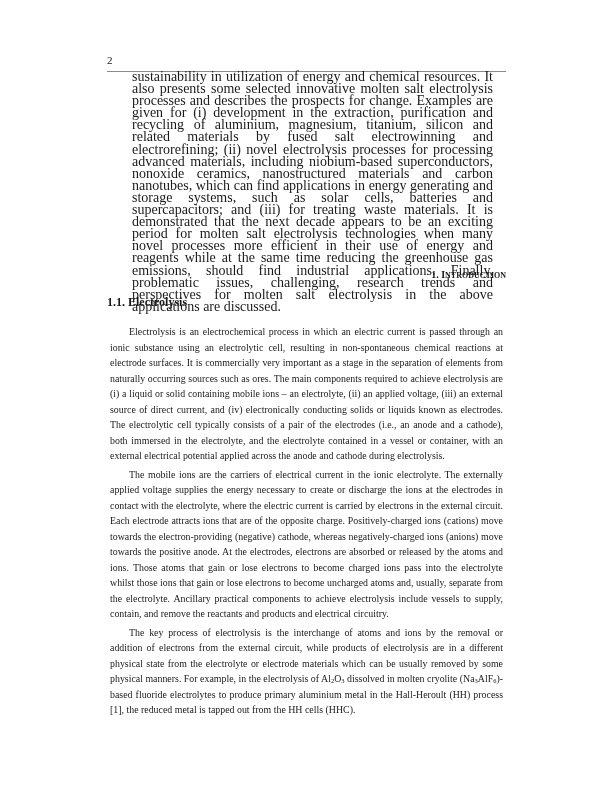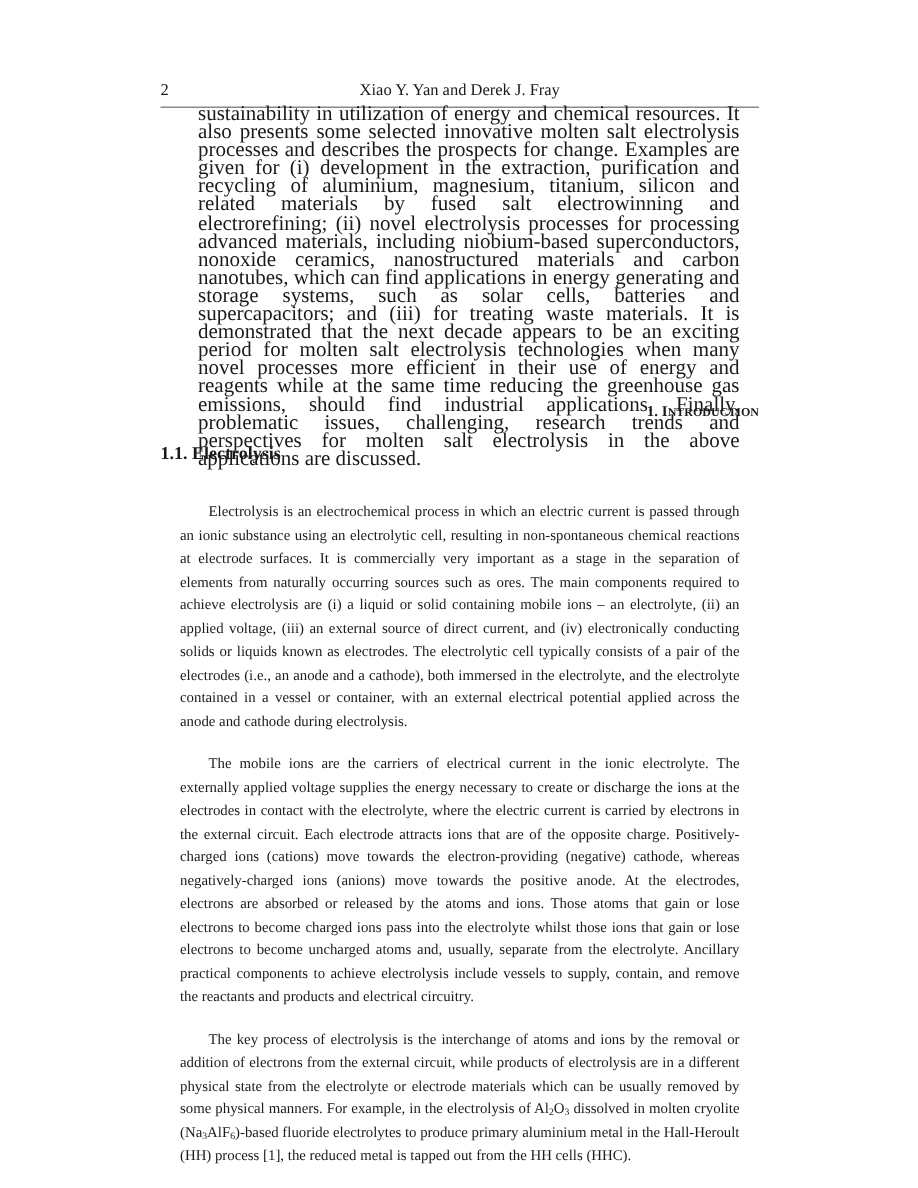--- a/index.html
+++ b/index.html
@@ -9,29 +9,28 @@
   .page-num { position: absolute; left: 0; top: 0; font-size: 11px; line-height: 14px; }
   .running-head { position: absolute; left: 0; right: 0; top: 0; text-align: center; font-size: 11px; line-height: 14px; }
   .header-rule { position: absolute; left: 107px; top: 71px; width: 399px; height: 0; border-top: 1px solid #8a8a8a; }
   .abstract { position: absolute; left: 127px; top: 66px; width: 361px; font-size: 14px; line-height: 12.1px;
               text-align: justify; margin: 5px; }
   .section-title { position: absolute; left: 107px; top: 268px; width: 399px; text-align: right;
                    font-weight: bold; font-size: 10px; line-height: 13px; }
   .section-title .sc { font-size: 8px; }
   .subsection-title { position: absolute; left: 107px; top: 295px; font-weight: bold; font-size: 12px; line-height: 15px; text-align: center; }
   .body { position: absolute; left: 107px; top: 321px; width: 399px; font-size: 9.9px; line-height: 15.5px; }
-  .body p { margin: 13px; text-indent: 19px; text-align: justify; }
+  .body p { margin: 3px; text-indent: 19px; text-align: justify; }
   sub { font-size: 6.5px; vertical-align: -1px; line-height: 0; }
 </style>
 </head>
 <body>
 
 <div class="header">
   <span class="page-num">2</span>
-  <div class="running-head">Xiao Y. Yan and Derek J. Fray</div>
 </div>
 <div class="header-rule"></div>
 
 <p class="abstract">sustainability in utilization of energy and chemical resources. It also presents some selected innovative molten salt electrolysis processes and describes the prospects for change. Examples are given for (i) development in the extraction, purification and recycling of aluminium, magnesium, titanium, silicon and related materials by fused salt electrowinning and electrorefining; (ii) novel electrolysis processes for processing advanced materials, including niobium-based superconductors, nonoxide ceramics, nanostructured materials and carbon nanotubes, which can find applications in energy generating and storage systems, such as solar cells, batteries and supercapacitors; and (iii) for treating waste materials. It is demonstrated that the next decade appears to be an exciting period for molten salt electrolysis technologies when many novel processes more efficient in their use of energy and reagents while at the same time reducing the greenhouse gas emissions, should find industrial applications. Finally, problematic issues, challenging, research trends and perspectives for molten salt electrolysis in the above applications are discussed.</p>
 
 <div class="section-title"><span>1. I</span><span class="sc">NTRODUCTION</span></div>
 
 <div class="subsection-title">1.1. Electrolysis</div>
 
 <div class="body">

